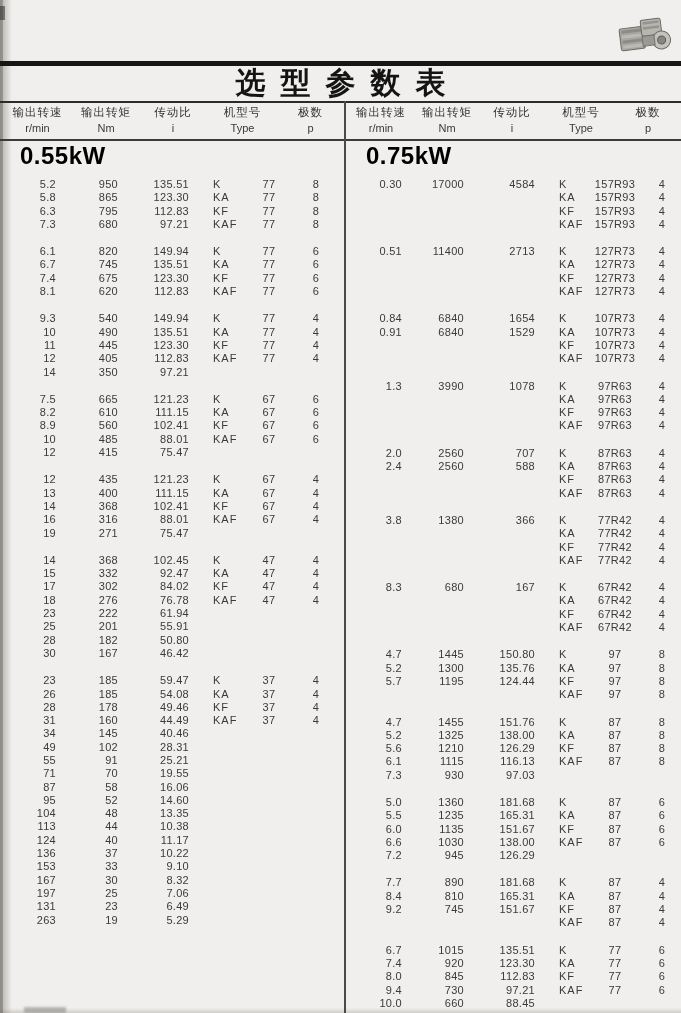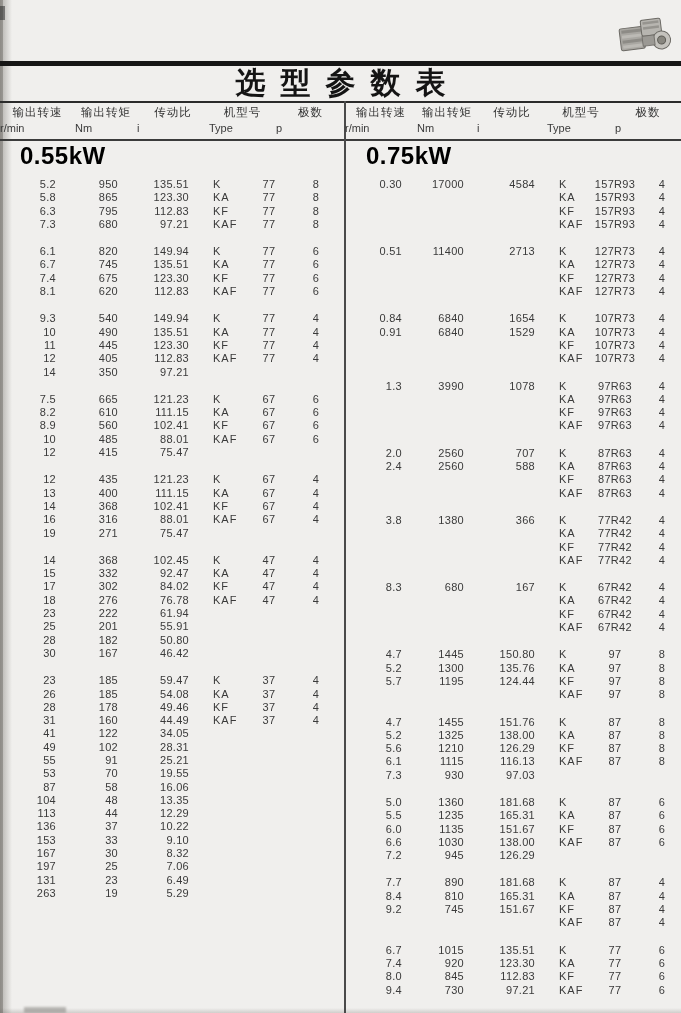--- a/index.html
+++ b/index.html
@@ -25,21 +25,21 @@
     font-size:30px;font-weight:700;letter-spacing:15px;text-indent:15px;color:#141414;}
 
   
   .headers{position:absolute;top:103px;height:20px;}
   .headers.left{left:0;width:345px;}
   .headers.right{left:345px;width:336px;}
   .hdr-row{display:grid;}
   .headers.left .hdr-row{grid-template-columns:75px 62px 72px 67px 69px;}
   .headers.right .hdr-row{grid-template-columns:72px 60px 70px 68px 66px;}
   .hdr-label{font-size:11.5px;color:#333;text-align:center;line-height:18px;letter-spacing:1px;}
-  .hdr-unit{font-size:11px;color:#3a3a3a;text-align:left;line-height:15px;}
+  .hdr-unit{font-size:11px;color:#3a3a3a;text-align:center;line-height:15px;}
 
   
   .tbody{position:absolute;top:140px;}
   .tbody.left{left:0;width:340px;}
   .tbody.right{left:346px;width:335px;}
   .kw-heading{margin:3px 0 9px 20px;font-size:24px;font-weight:800;color:#000;letter-spacing:.5px;height:26px;line-height:26px;}
   .group{margin-bottom:14px;}
   .trow{display:grid;grid-template-columns:56px 62px 71px 21px 32px 54px 40px;
     height:13.3px;line-height:13.3px;font-size:11px;color:#3a3a3a;letter-spacing:.3px;}
   .c-speed,.c-torque,.c-ratio{text-align:right;}
@@ -441,23 +441,23 @@
           <div class="trow">
             <span class="c-speed">31</span>
             <span class="c-torque">160</span>
             <span class="c-ratio">44.49</span>
             <span class="c-gap"></span>
             <span class="c-prefix">KAF</span>
             <span class="c-model">37</span>
             <span class="c-poles">4</span>
           </div>
           <div class="trow">
-            <span class="c-speed">41</span>
-            <span class="c-torque">122</span>
-            <span class="c-ratio">34.05</span>
+            <span class="c-speed">34</span>
+            <span class="c-torque">145</span>
+            <span class="c-ratio">40.46</span>
             <span class="c-gap"></span>
             <span class="c-prefix"></span>
             <span class="c-model"></span>
             <span class="c-poles"></span>
           </div>
           <div class="trow">
             <span class="c-speed">49</span>
             <span class="c-torque">102</span>
             <span class="c-ratio">28.31</span>
             <span class="c-gap"></span>
@@ -468,50 +468,68 @@
           <div class="trow">
             <span class="c-speed">55</span>
             <span class="c-torque">91</span>
             <span class="c-ratio">25.21</span>
             <span class="c-gap"></span>
             <span class="c-prefix"></span>
             <span class="c-model"></span>
             <span class="c-poles"></span>
           </div>
           <div class="trow">
-            <span class="c-speed">53</span>
+            <span class="c-speed">71</span>
             <span class="c-torque">70</span>
             <span class="c-ratio">19.55</span>
             <span class="c-gap"></span>
             <span class="c-prefix"></span>
             <span class="c-model"></span>
             <span class="c-poles"></span>
           </div>
           <div class="trow">
             <span class="c-speed">87</span>
             <span class="c-torque">58</span>
             <span class="c-ratio">16.06</span>
             <span class="c-gap"></span>
             <span class="c-prefix"></span>
             <span class="c-model"></span>
             <span class="c-poles"></span>
           </div>
           <div class="trow">
+            <span class="c-speed">95</span>
+            <span class="c-torque">52</span>
+            <span class="c-ratio">14.60</span>
+            <span class="c-gap"></span>
+            <span class="c-prefix"></span>
+            <span class="c-model"></span>
+            <span class="c-poles"></span>
+          </div>
+          <div class="trow">
             <span class="c-speed">104</span>
             <span class="c-torque">48</span>
             <span class="c-ratio">13.35</span>
             <span class="c-gap"></span>
             <span class="c-prefix"></span>
             <span class="c-model"></span>
             <span class="c-poles"></span>
           </div>
           <div class="trow">
             <span class="c-speed">113</span>
             <span class="c-torque">44</span>
-            <span class="c-ratio">12.29</span>
+            <span class="c-ratio">10.38</span>
+            <span class="c-gap"></span>
+            <span class="c-prefix"></span>
+            <span class="c-model"></span>
+            <span class="c-poles"></span>
+          </div>
+          <div class="trow">
+            <span class="c-speed">124</span>
+            <span class="c-torque">40</span>
+            <span class="c-ratio">11.17</span>
             <span class="c-gap"></span>
             <span class="c-prefix"></span>
             <span class="c-model"></span>
             <span class="c-poles"></span>
           </div>
           <div class="trow">
             <span class="c-speed">136</span>
             <span class="c-torque">37</span>
             <span class="c-ratio">10.22</span>
             <span class="c-gap"></span>
@@ -1037,17 +1055,26 @@
           </div>
           <div class="trow">
             <span class="c-speed">9.4</span>
             <span class="c-torque">730</span>
             <span class="c-ratio">97.21</span>
             <span class="c-gap"></span>
             <span class="c-prefix">KAF</span>
             <span class="c-model">77</span>
             <span class="c-poles">6</span>
           </div>
+          <div class="trow">
+            <span class="c-speed">10.0</span>
+            <span class="c-torque">660</span>
+            <span class="c-ratio">88.45</span>
+            <span class="c-gap"></span>
+            <span class="c-prefix"></span>
+            <span class="c-model"></span>
+            <span class="c-poles"></span>
+          </div>
         </div>
       </div>
   </div>
 
 </div>
 
 </body></html>

